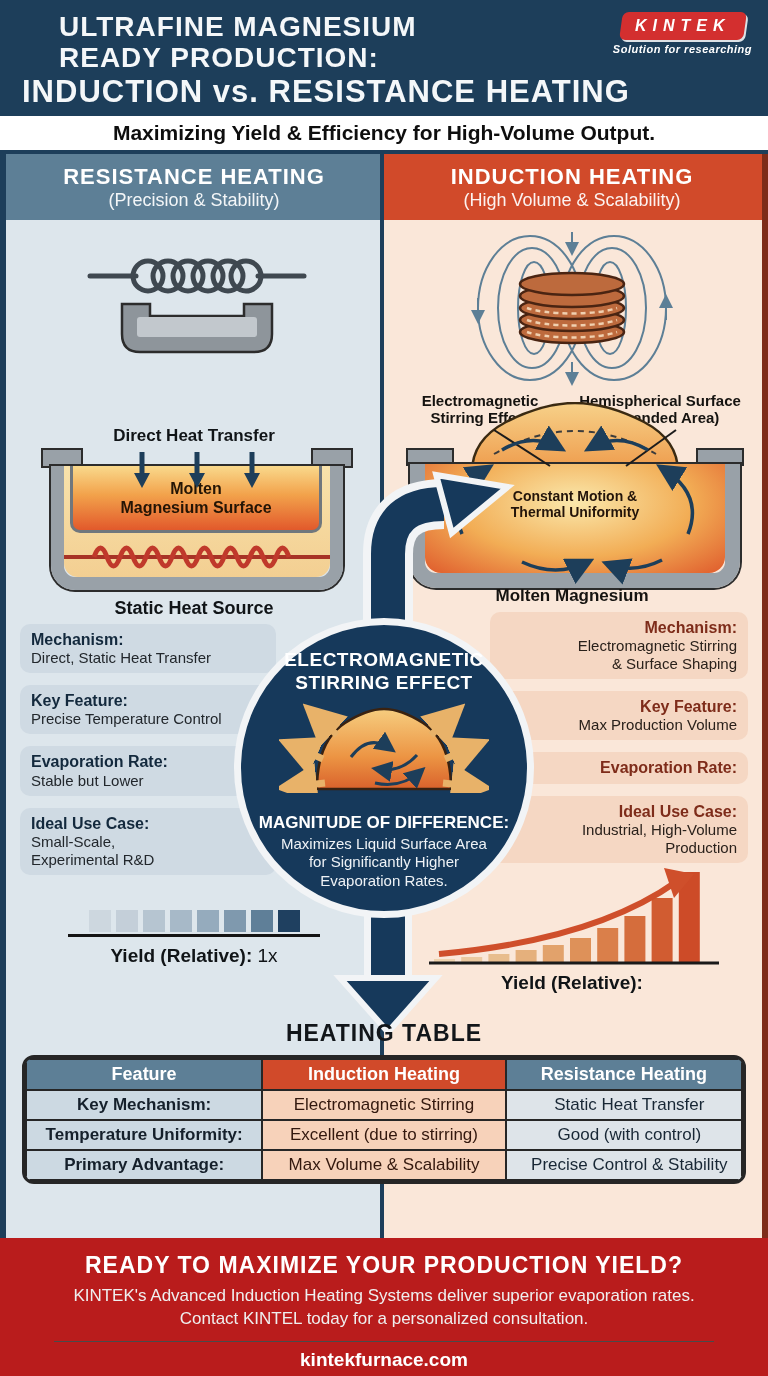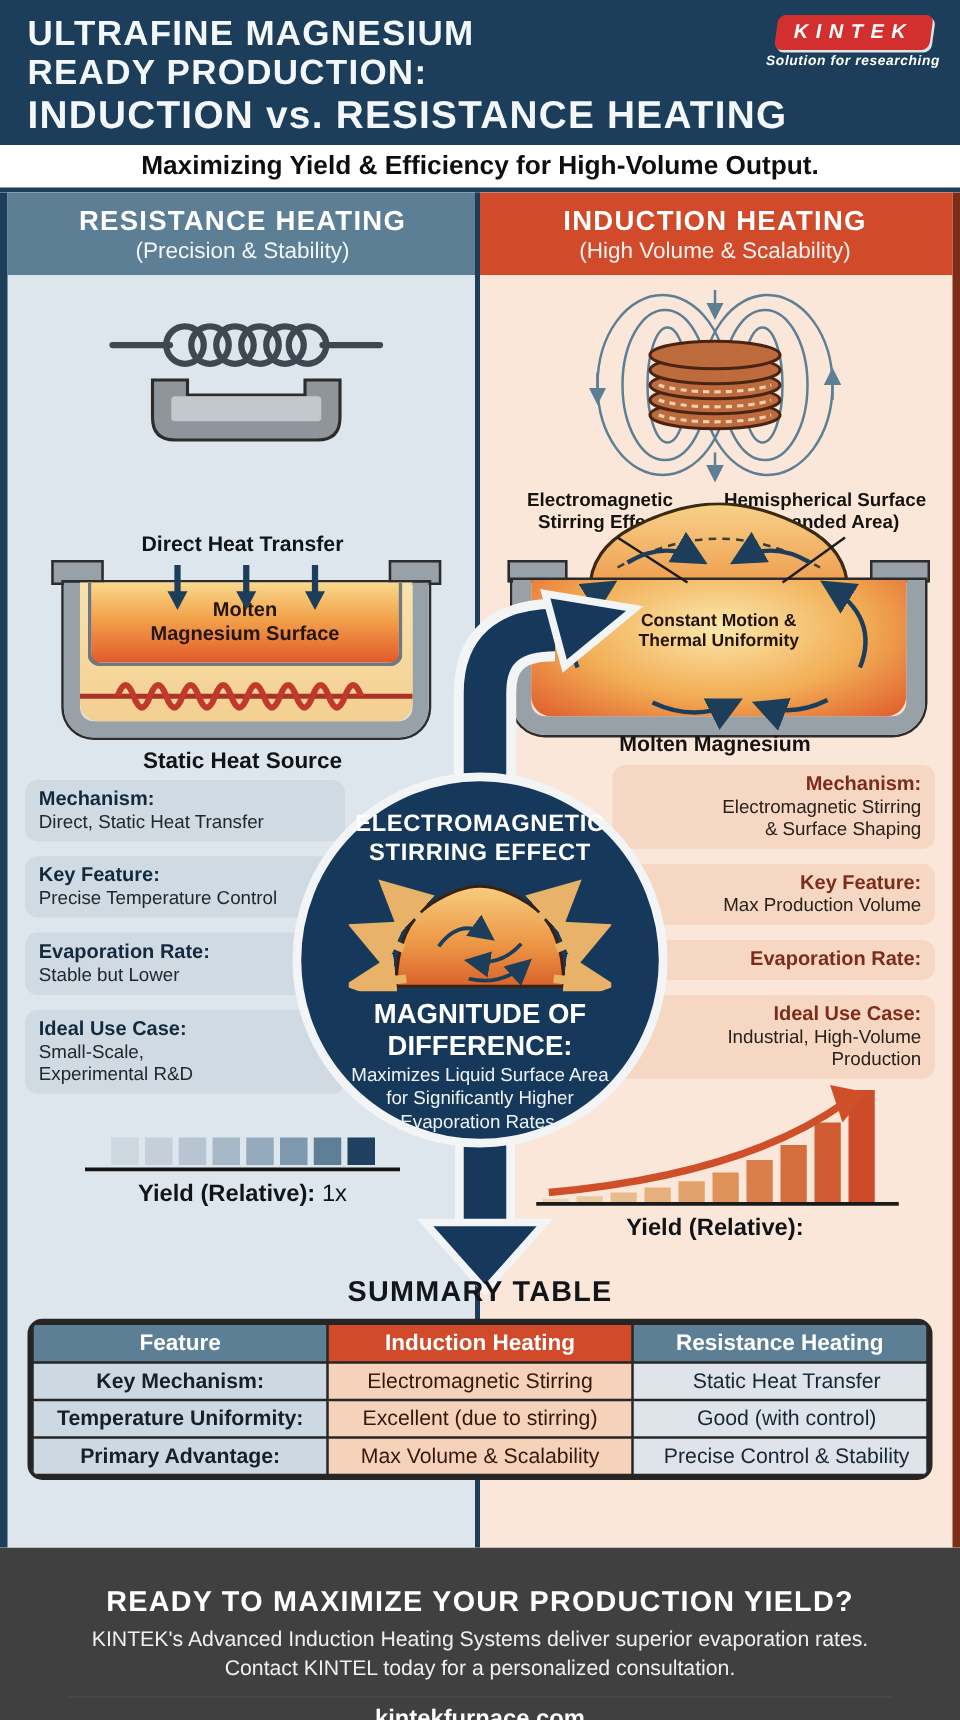--- a/index.html
+++ b/index.html
@@ -3,21 +3,21 @@
 <meta charset="utf-8">
 <style>
   html,body{margin:0;padding:0;background:#444;}
   .page{position:relative;width:768px;height:1376px;margin:0 auto;overflow:hidden;
         font-family:"Liberation Sans",sans-serif;background:#dde6ec;}
   .pre{white-space:pre-line;}
 
   
   .hdr{position:relative;height:116px;background:#1d3e5a;color:#f4f7f9;box-sizing:border-box;
        padding:12px 20px 0 22px;}
-  .hdr .t12{font-size:28px;font-weight:800;letter-spacing:1px;line-height:1.1;}
+  .hdr .t12{font-size:28px;font-weight:800;letter-spacing:1px;line-height:1.1;margin-left:37px;}
   .hdr .t3{font-size:31px;font-weight:800;letter-spacing:1px;line-height:1.15;}
   .logo{position:absolute;top:12px;right:16px;text-align:center;}
   .logo-box{display:inline-block;background:#d32f2f;border-radius:6px;padding:5px 14px;
             transform:skewX(-8deg);box-shadow:2px 2px 0 rgba(255,255,255,.85);}
   .logo-box span{display:inline-block;transform:skewX(8deg);color:#fff;font-weight:800;
             font-style:italic;font-size:16px;letter-spacing:6px;}
   .logo-tag{color:#fff;font-size:11px;font-weight:700;font-style:italic;margin-top:3px;letter-spacing:.5px;}
 
   
   .subt{height:34px;background:#ffffff;border-bottom:4px solid #1d3e5a;text-align:center;
@@ -76,41 +76,41 @@
               color:#23140a;line-height:1.2;z-index:4;}
   .r-yield{left:0;top:818px;width:100%;}
   .r-yield .b1{font-size:19px;font-weight:800;color:#101417;}
   .r-yield .b2{font-size:18px;color:#101417;margin-top:2px;}
 
   
   .circle{position:absolute;left:234px;top:464px;width:300px;height:300px;border-radius:50%;
           background:#16395b;border:7px solid #f2f4f6;box-sizing:border-box;z-index:5;
           text-align:center;color:#fff;}
   .circle .c-title{margin-top:24px;font-size:19px;font-weight:800;letter-spacing:.5px;line-height:1.2;}
-  .circle .c-mag{font-size:22px;font-weight:800;margin-top:0px;}
+  .circle .c-mag{font-size:17px;font-weight:800;margin-top:16px;}
   .circle .c-txt{font-size:15px;line-height:1.25;width:236px;margin:2px auto 0;color:#eef2f6;}
   .connectors{position:absolute;left:0;top:0;width:768px;height:1084px;z-index:4;pointer-events:none;}
 
   
   .summary{position:absolute;left:0;top:866px;width:100%;z-index:6;text-align:center;}
   .sum-title{font-size:23px;font-weight:800;letter-spacing:1px;color:#12161a;}
   .tbl-wrap{width:718px;margin:8px auto 0;border:3px solid #262626;border-radius:12px;overflow:hidden;
             background:#262626;}
   table{border-collapse:collapse;width:100%;}
   th,td{border:2px solid #262626;padding:4px 4px;}
   th{font-size:18px;font-weight:700;color:#fff;}
   td{font-size:17px;}
   .th-slate{background:#5d7f96;}
   .th-org{background:#d14a2a;}
   .c-feat{background:#ccd9e2;font-weight:800;color:#15202b;width:33%;}
   .c-ind{background:#f7d2ba;color:#33180e;width:34%;}
   .c-res{background:#dee4e9;color:#182735;width:33%;padding-left:15px;}
 
   
-  .footer{height:138px;background:#404040;color:#fff;text-align:center;box-sizing:border-box;padding-top:30px;}
+  .footer{height:138px;background:#b91c1c;color:#fff;text-align:center;box-sizing:border-box;padding-top:14px;}
   .f-head{font-size:23px;font-weight:800;letter-spacing:1px;}
   .f-line{font-size:17px;color:#efefef;line-height:1.35;margin-top:6px;}
   .f-div{width:660px;border-top:1px solid #4a4a4a;margin:10px auto 7px;}
   .f-site{font-size:19px;font-weight:800;}
 </style>
 </head>
 <body>
 
 <div class="page">
 
@@ -384,21 +384,21 @@
           <path d="M96,86 Q122,92 142,74" marker-end="url(#nah2)"></path>
         </g>
       </svg>
       <div class="c-mag">MAGNITUDE OF DIFFERENCE:</div>
       <div class="c-txt pre">Maximizes Liquid Surface Area
 for Significantly Higher
 Evaporation Rates.</div>
     </div>
 
     <div class="summary">
-      <div class="sum-title">SUMMARY TABLE</div>
+      <div class="sum-title">HEATING TABLE</div>
       <div class="tbl-wrap">
         <table>
           <thead>
             <tr>
               <th class="th-slate">Feature</th>
               <th class="th-org">Induction Heating</th>
               <th class="th-slate">Resistance Heating</th>
             </tr>
           </thead>
           <tbody>

